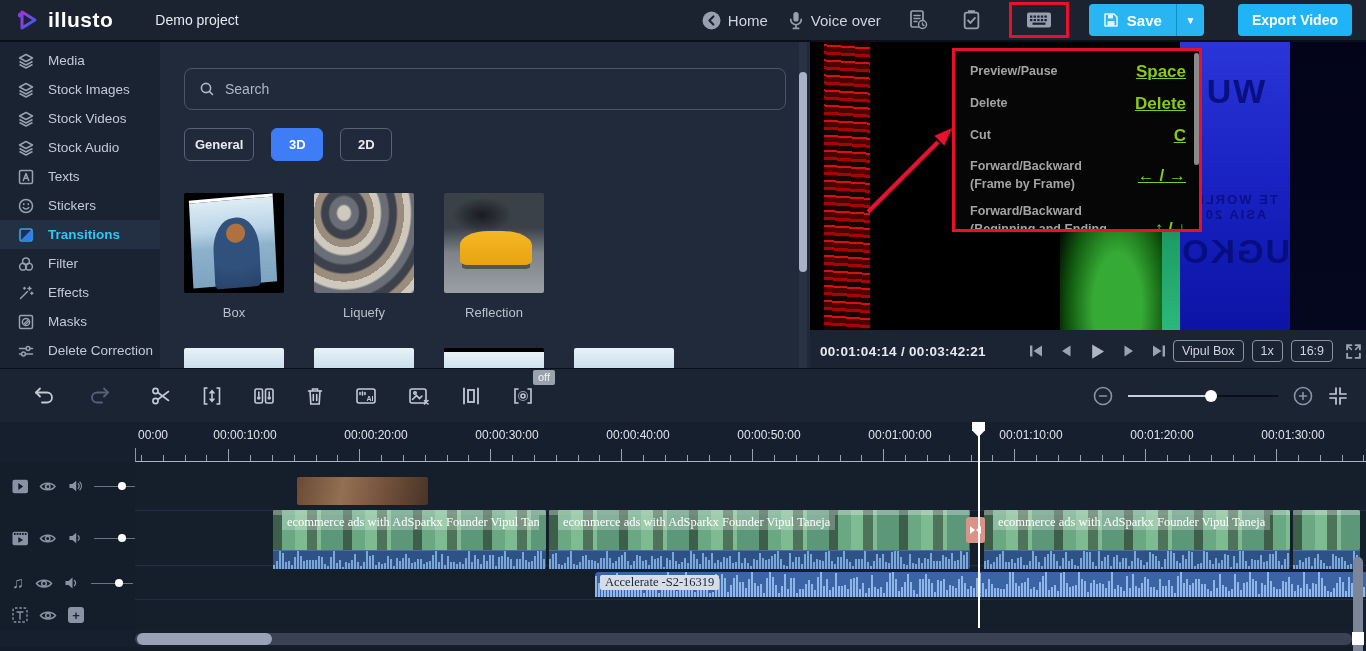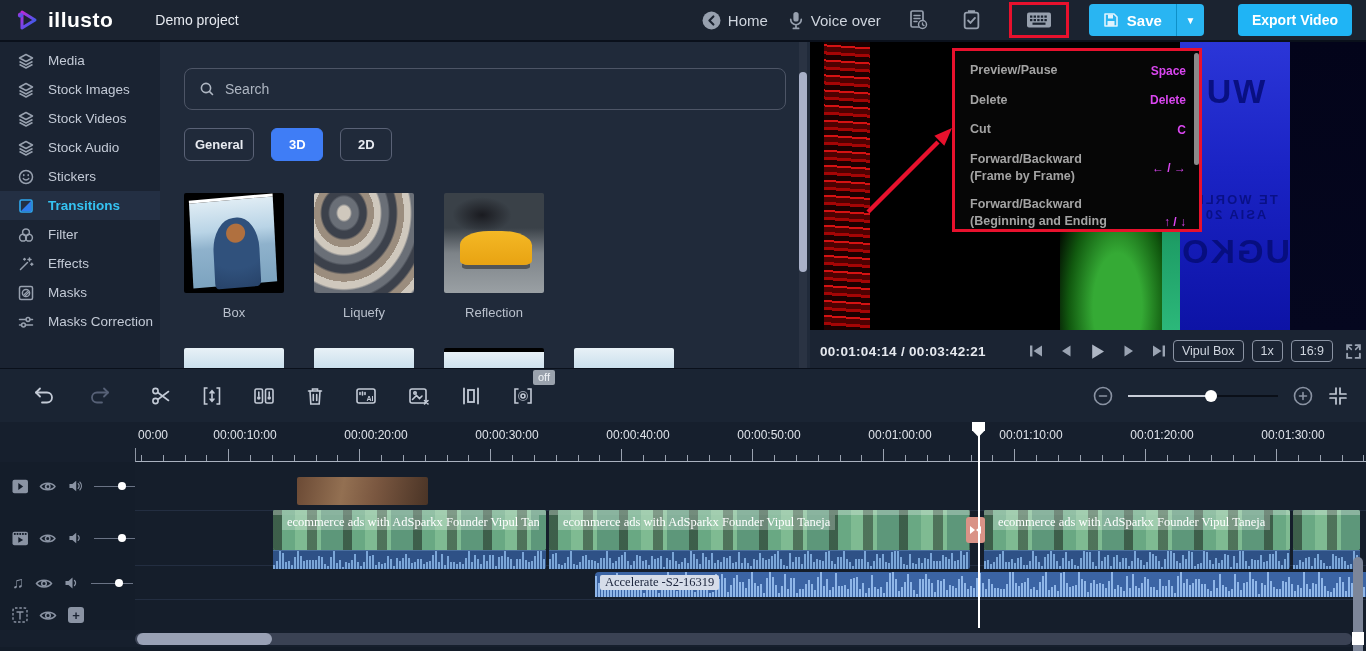--- a/index.html
+++ b/index.html
@@ -66,21 +66,21 @@
   .art-teal { left:352px; top:70px; bottom:0; width:18px; background:linear-gradient(180deg,rgba(40,160,140,.25),#1e9e66 60%,#2cb87a); }
   .art-blue { left:370px; top:0; bottom:0; width:110px; background:linear-gradient(180deg,#2b36d8 0%,#1a23c4 45%,#0d13a6 100%); }
   .art-blue .glyph { position:absolute; width:100%; text-align:center; color:#060d7a; font-weight:800; transform:scaleX(-1); font-size:34px; letter-spacing:2px; opacity:.9; }
   .art-dark { left:480px; top:0; bottom:0; right:0; background:linear-gradient(180deg,#03041a,#05071f); }
 
   .shortcut-pop { position:absolute; left:142px; top:6px; width:250px; height:184px; background:#060606; border:3px solid #e8112d; padding:11px 13px 6px 15px; overflow:hidden; z-index:5; }
   .sc-row { display:flex; justify-content:space-between; align-items:center; margin-bottom:12px; }
   .sc-row.multi { align-items:center; margin-bottom:10px; }
   .sc-action { font-size:12.5px; font-weight:700; color:#a3a3a3; line-height:1.4; }
   .sc-action span { display:block; }
-  .sc-keys { font-size:12px; font-weight:700; color:#d946ef; white-space:nowrap; padding-left:8px; }
+  .sc-keys { font-size:17px; font-weight:700; color:#84cc16; white-space:nowrap; padding-left:8px;text-decoration:underline; }
   .pop-scroll { position:absolute; right:0px; top:2px; width:5px; height:112px; background:#8a8a8a; border-radius:3px; }
   .arrow-svg { position:absolute; left:0; top:0; width:100%; height:100%; pointer-events:none; z-index:6; }
 
   .controls { position:absolute; left:0; bottom:0; width:100%; height:42px; background:#1b2433; display:flex; align-items:center; padding:0 10px; gap:6px; }
   .timecode { font-size:13.5px; font-weight:600; color:#e6e9ef; white-space:nowrap; letter-spacing:.3px; }
   .timecode .sep, .timecode .total { color:#e6e9ef; }
   .transport { display:flex; align-items:center; gap:14px; margin-left:36px; }
   .t-btn { background:none; border:none; cursor:pointer; display:flex; align-items:center; color:#9aa3b2; padding:0; }
   .chips { margin-left:auto; display:flex; align-items:center; gap:8px; }
   .chip { border:1px solid #8a93a3; border-radius:4px; color:#cfd5df; font-size:12.5px; padding:3px 8px; background:transparent; cursor:pointer; font-family:"Liberation Sans",sans-serif; white-space:nowrap; }
@@ -256,20 +256,27 @@
       </div>
       <div class="side-item">
         <svg width="18" height="18" viewBox="0 0 18 18" fill="none" stroke="#98a1af" stroke-width="1.5" stroke-linejoin="round">
             <path d="M9 2.5 L15.5 6 L9 9.5 L2.5 6 Z"></path>
             <path d="M2.5 9.5 L9 13 L15.5 9.5"></path>
             <path d="M2.5 12.5 L9 16 L15.5 12.5"></path>
           </svg>
         <span>Stock Audio</span>
       </div>
       <div class="side-item">
+        <svg width="18" height="18" viewBox="0 0 18 18" fill="none" stroke="#98a1af" stroke-width="1.5">
+            <rect x="2.5" y="2.5" width="13" height="13" rx="1.5"></rect>
+            <path d="M6.3 12.5 L9 5.5 L11.7 12.5 M7.3 10.2 H10.7" stroke-linecap="round" stroke-linejoin="round"></path>
+          </svg>
+        <span>Texts</span>
+      </div>
+      <div class="side-item">
         <svg width="18" height="18" viewBox="0 0 18 18" fill="none" stroke="#98a1af" stroke-width="1.5" stroke-linecap="round">
             <circle cx="9" cy="9" r="6.5"></circle>
             <path d="M6.3 10.6 a3.4 3.4 0 0 0 5.4 0"></path>
             <path d="M6.8 6.8 v.6 M11.2 6.8 v.6"></path>
           </svg>
         <span>Stickers</span>
       </div>
       <div class="side-item active">
         <svg width="18" height="18" viewBox="0 0 18 18">
             <rect x="3" y="3" width="12" height="12" rx="1.5" fill="none" stroke="#2fa8ee" stroke-width="1.6"></rect>
@@ -302,21 +309,21 @@
           </svg>
         <span>Masks</span>
       </div>
       <div class="side-item">
         <svg width="18" height="18" viewBox="0 0 18 18" fill="none" stroke="#98a1af" stroke-width="1.5" stroke-linecap="round">
             <path d="M2.5 6.5 H15.5"></path>
             <circle cx="11" cy="6.5" r="1.9" fill="#1a2332"></circle>
             <path d="M2.5 12 H15.5"></path>
             <circle cx="6.5" cy="12" r="1.9" fill="#1a2332"></circle>
           </svg>
-        <span>Masks Correction</span>
+        <span>Delete Correction</span>
       </div>
     </aside>
 
     <section class="library">
       <div class="search-box">
         <svg width="16" height="16" viewBox="0 0 16 16" fill="none" stroke="#aeb6c2" stroke-width="1.6" stroke-linecap="round">
             <circle cx="7" cy="7" r="4.6"></circle>
             <path d="M10.6 10.6 L13.5 13.5"></path>
           </svg>
         <input type="text" placeholder="Search" style="">

